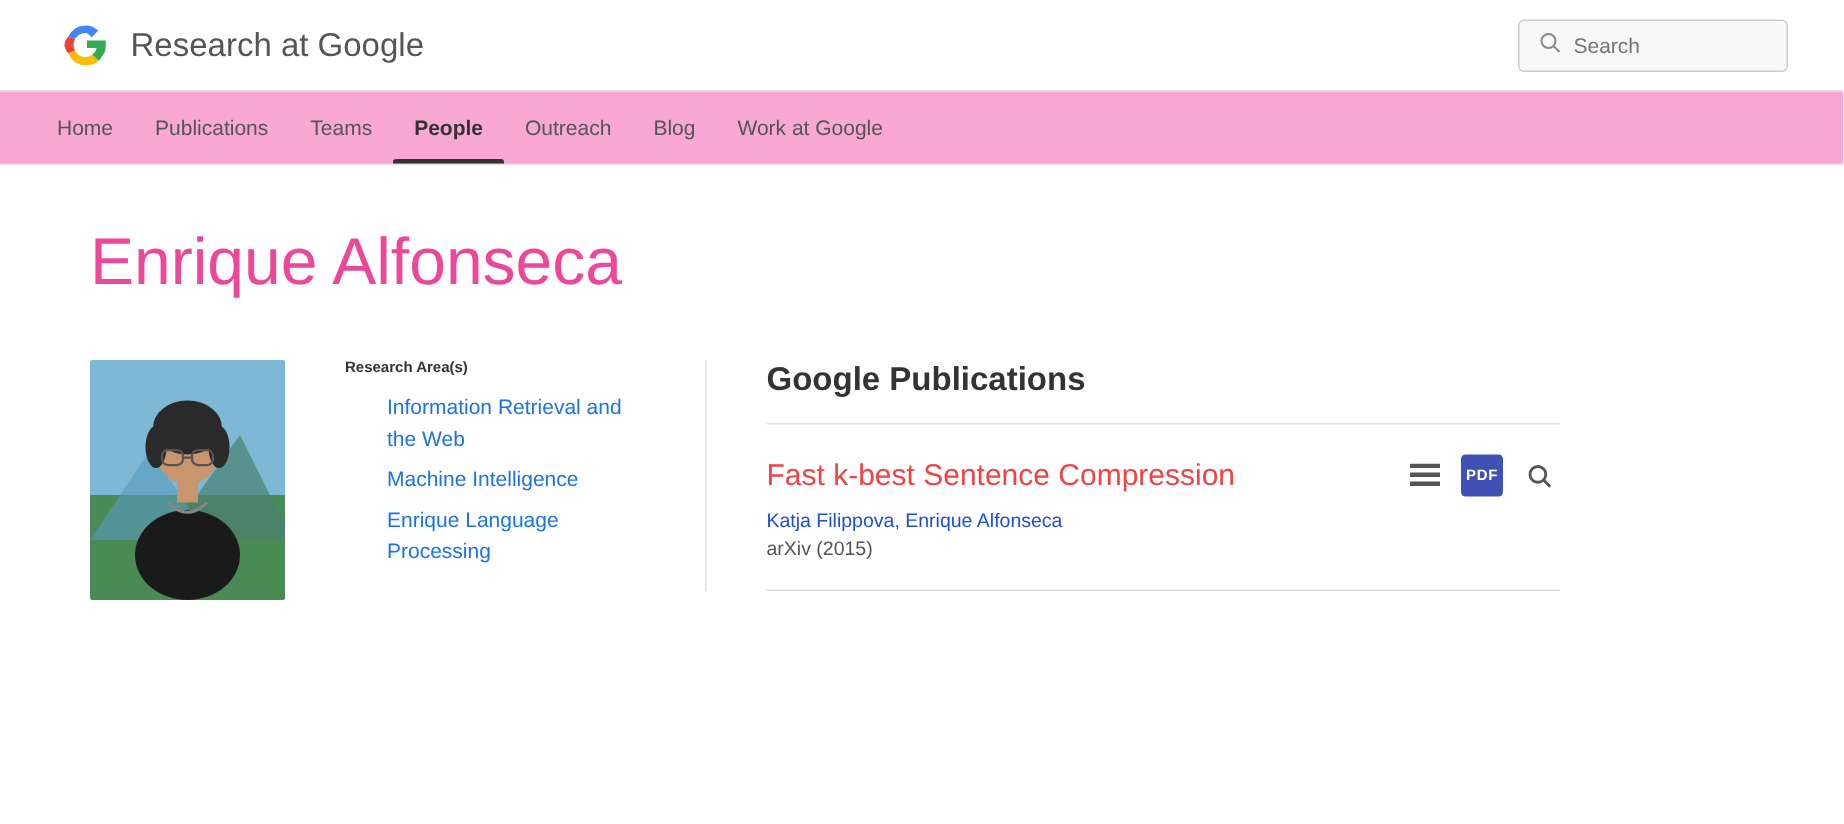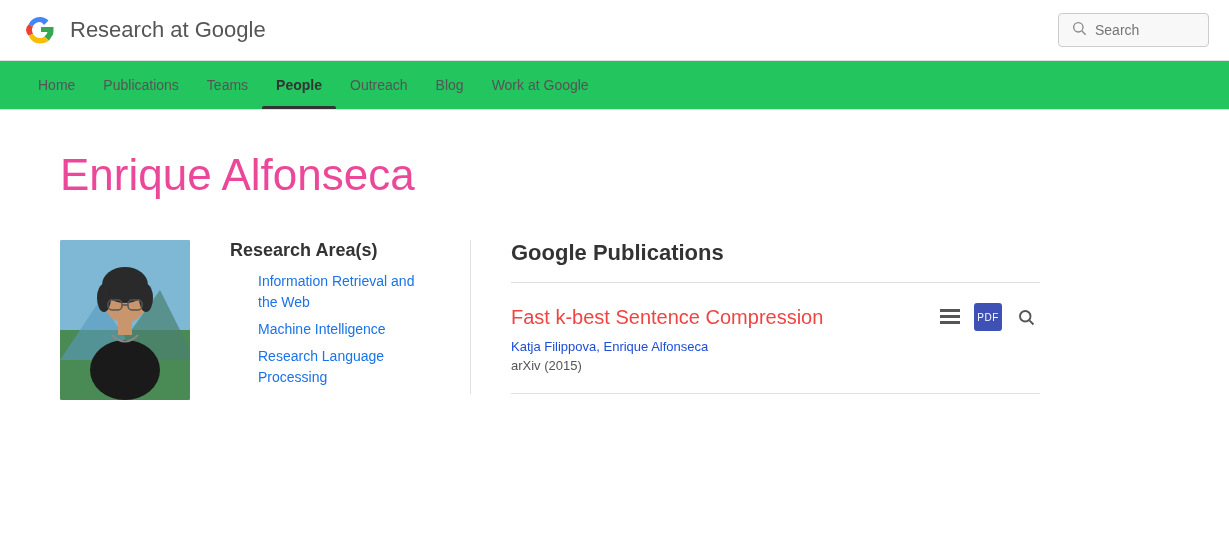--- a/index.html
+++ b/index.html
@@ -3,21 +3,21 @@
   <meta charset="utf-8">
   <style>
     * { margin: 0; padding: 0; box-sizing: border-box; }
     body { font-family: Arial, sans-serif; background: #fff; color: #333; font-size: 14px; }
 
     
     .header {
       display: flex;
       align-items: center;
       justify-content: space-between;
-      padding: 10px 20px;
+      padding: 10px 37px;
       border-bottom: 1px solid #e0e0e0;
       background: #fff;
     }
     .logo-area {
       display: flex;
       align-items: center;
       gap: 10px;
     }
     .google-logo {
       width: 40px;
@@ -28,21 +28,21 @@
       color: #555;
       font-weight: 400;
     }
     .search-box {
       display: flex;
       align-items: center;
       border: 1px solid #ccc;
       border-radius: 4px;
       padding: 6px 12px;
       gap: 8px;
-      width: 151px;
+      width: 180px;
       background: #f8f8f8;
     }
     .search-icon-svg {
       color: #888;
       font-size: 16px;
     }
     .search-input {
       border: none;
       background: transparent;
       outline: none;
@@ -50,21 +50,21 @@
       color: #888;
       width: 100%;
     }
 
     
     .nav {
       display: flex;
       align-items: center;
       padding: 0 24px;
       border-bottom: 1px solid #e0e0e0;
-      background: #22c55e;
+      background: #f9a8d4;
     }
     .nav-item {
       padding: 16px 14px;
       font-size: 14px;
       color: #555;
       cursor: pointer;
       text-decoration: none;
       position: relative;
     }
     .nav-item.active {
@@ -111,21 +111,21 @@
     }
     .photo-person-svg {
       width: 100%;
       height: 100%;
     }
     .research-info {
       min-width: 160px;
       max-width: 200px;
     }
     .research-label {
-      font-size: 18px;
+      font-size: 10px;
       font-weight: 600;
       color: #333;
       margin-bottom: 10px;
     }
     .research-link {
       display: block;
       color: #1a73e8;
       font-size: 14px;
       line-height: 1.5;
       text-decoration: none;
@@ -179,21 +179,21 @@
       align-items: center;
       justify-content: center;
       cursor: pointer;
       color: #555;
       font-size: 16px;
     }
     .pdf-badge {
       background: #3f51b5;
       color: #fff;
       font-size: 10px;
-      font-weight: 400;
+      font-weight: 700;
       padding: 3px 5px;
       border-radius: 3px;
       letter-spacing: 0.5px;
     }
     .pub-authors {
       font-size: 13px;
       color: #1d4ed8;
       margin-bottom: 4px;
     }
     .pub-meta {
@@ -275,21 +275,21 @@
         <ellipse cx="65" cy="130" rx="35" ry="30" fill="#1a1a1a"></ellipse>
 
         <path d="M52 95 Q65 108 78 95" fill="none" stroke="#888" stroke-width="2"></path>
       </svg>
     </div>
 
     <div class="research-info">
       <div class="research-label">Research Area(s)</div>
       <a class="research-link">Information Retrieval and the Web</a>
       <a class="research-link">Machine Intelligence</a>
-      <a class="research-link">Research Language Processing</a>
+      <a class="research-link">Enrique Language Processing</a>
     </div>
 
     <div class="publications-section">
       <h2 class="pub-title">Google Publications</h2>
       <hr class="pub-divider">
 
       <div class="pub-item">
         <div class="pub-item-header">
           <a class="pub-name">Fast k-best Sentence Compression</a>
           <div class="pub-icons">

